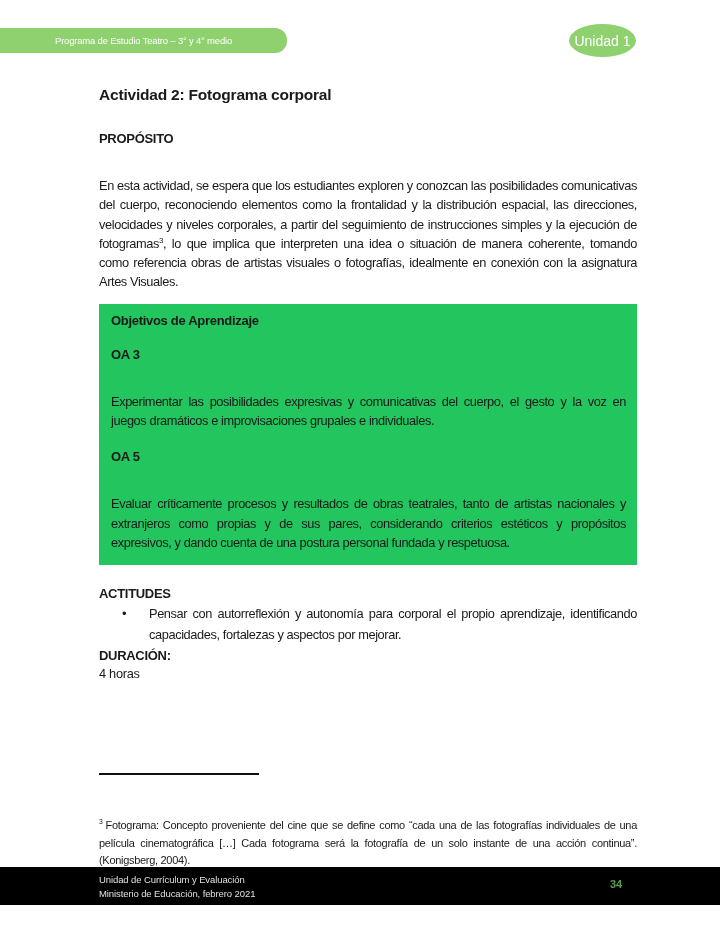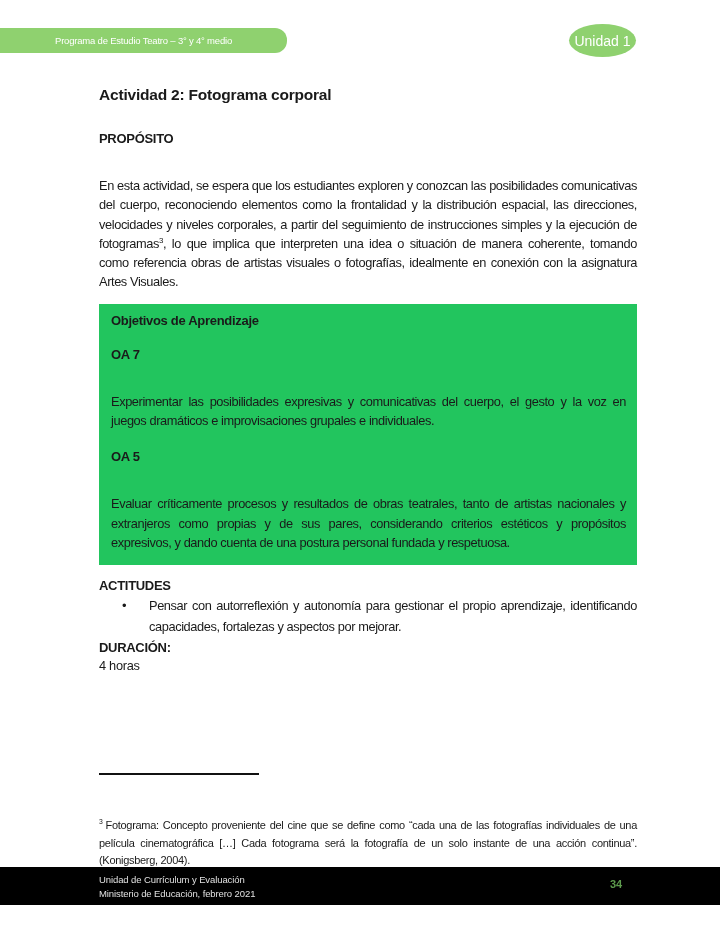--- a/index.html
+++ b/index.html
@@ -67,21 +67,21 @@
   .oa-box {
     margin-top: 12px;
     background: #22c55e;
     padding: 9px 11px 13px 12px;
   }
   .oa-heading { font-size: 13px; font-weight: bold; letter-spacing: -0.3px; }
   .oa-item { margin-top: 19px; }
   .oa-label { font-size: 13px; font-weight: bold; letter-spacing: -0.3px; }
 
   
-  .h-actitudes { margin-top: 13px; }
+  .h-actitudes { margin-top: 21px; }
   .bullet-row {
     display: flex;
     margin-left: 23px;
     margin-top: 3px;
   }
   .bullet-glyph {
     width: 27px;
     flex: 0 0 27px;
     font-size: 13px;
     line-height: 20.5px;
@@ -158,34 +158,34 @@
 
     <h1 class="doc-title">Actividad 2: Fotograma corporal</h1>
 
     <h2 class="section-heading h-proposito">PROPÓSITO</h2>
     <p class="body-text"><span>En esta actividad, se espera que los estudiantes exploren y conozcan las posibilidades comunicativas del cuerpo, reconociendo elementos como la frontalidad y la distribución espacial, las direcciones, velocidades y niveles corporales, a partir del seguimiento de instrucciones simples y la ejecución de fotogramas</span><sup>3</sup><span>, lo que implica que interpreten una idea o situación de manera coherente, tomando como referencia obras de artistas visuales o fotografías, idealmente en conexión con la asignatura Artes Visuales.</span></p>
 
     <div class="oa-box">
       <div class="oa-heading">Objetivos de Aprendizaje</div>
 
       <div class="oa-item">
-        <div class="oa-label">OA 7</div>
+        <div class="oa-label">OA 3</div>
         <p class="body-text">Experimentar las posibilidades expresivas y comunicativas del cuerpo, el gesto y la voz en juegos dramáticos e improvisaciones grupales e individuales.</p>
       </div>
 
       <div class="oa-item">
         <div class="oa-label">OA 5</div>
         <p class="body-text">Evaluar críticamente procesos y resultados de obras teatrales, tanto de artistas nacionales y extranjeros como propias y de sus pares, considerando criterios estéticos y propósitos expresivos, y dando cuenta de una postura personal fundada y respetuosa.</p>
       </div>
     </div>
 
     <h2 class="section-heading h-actitudes">ACTITUDES</h2>
     <div class="bullet-row">
       <span class="bullet-glyph">•</span>
-      <span class="bullet-text">Pensar con autorreflexión y autonomía para gestionar el propio aprendizaje, identificando capacidades, fortalezas y aspectos por mejorar.</span>
+      <span class="bullet-text">Pensar con autorreflexión y autonomía para corporal el propio aprendizaje, identificando capacidades, fortalezas y aspectos por mejorar.</span>
     </div>
 
     <h2 class="section-heading h-duracion">DURACIÓN:</h2>
     <p class="duracion-value">4 horas</p>
 
   </div>
 
   <div class="footnote-area">
     <div class="footnote-rule"></div>
     <p class="footnote-para"><sup>3</sup><span>Fotograma: Concepto proveniente del cine que se define como “cada una de las fotografías individuales de una película cinematográfica […] Cada fotograma será la fotografía de un solo instante de una acción continua”. (Konigsberg, 2004).</span></p>

